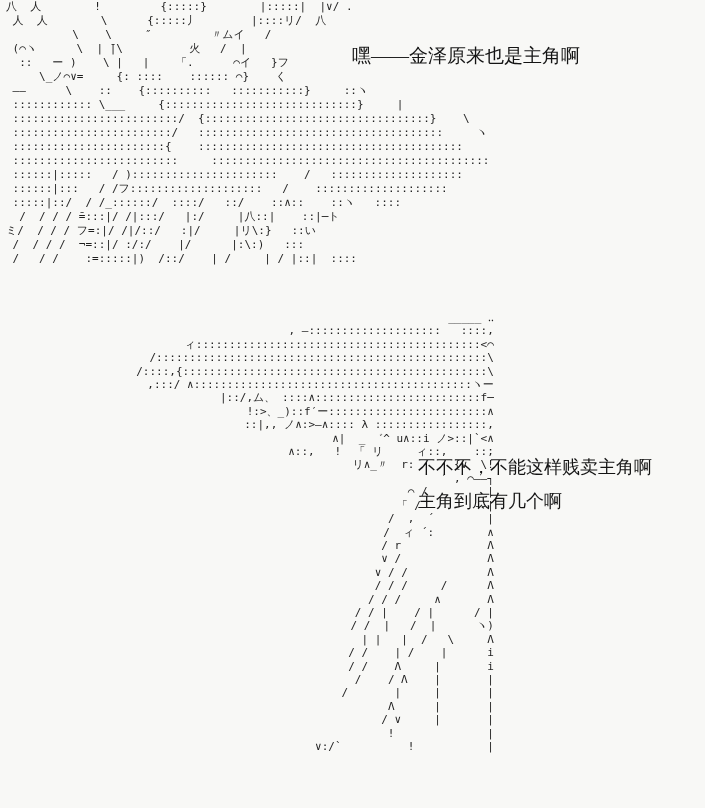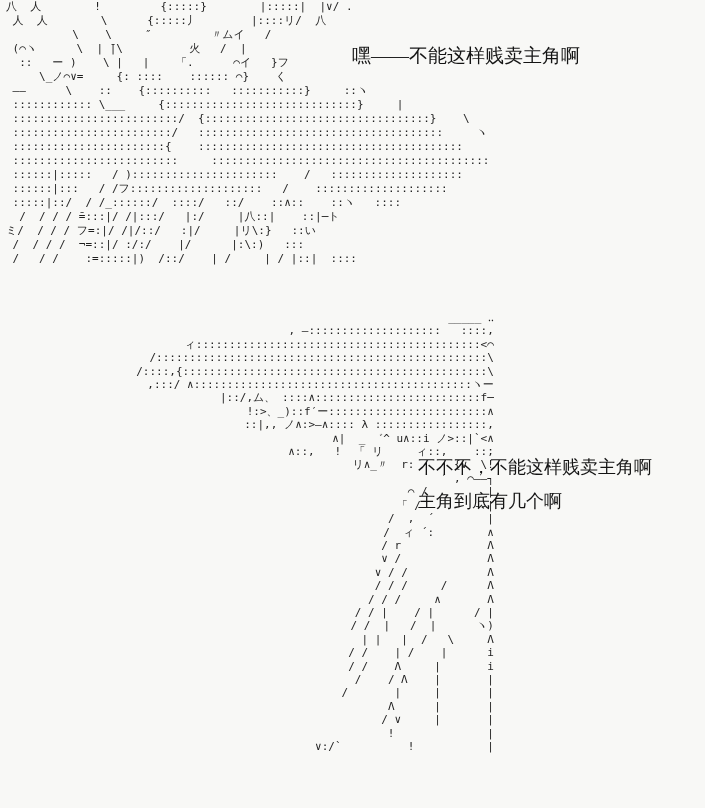--- a/index.html
+++ b/index.html
@@ -74,21 +74,21 @@
  :::::::::::::::::::::::{    ::::::::::::::::::::::::::::::::::::::::
  :::::::::::::::::::::::::     ::::::::::::::::::::::::::::::::::::::::::
  ::::::|:::::   / )::::::::::::::::::::::    /   ::::::::::::::::::::
  ::::::|:::   / /フ::::::::::::::::::::   /    ::::::::::::::::::::
  :::::|::/  / /_::::::/  ::::/   ::/    ::∧::    ::ヽ   ::::
   /  / / / ̄=:::|/ /|:::/   |:/     |八::|    ::|─ト
 ミ/  / / / フ=:|/ /|/::/   :|/     |リ\:}   ::い
  /  / / /  ¬=::|/ :/:/    |/      |:\:)   :::
  /   / /    :=:::::|)  /::/    | /     | / |::|  ::::</pre>
 
-  <div class="caption" id="caption-top">嘿——不能这样贱卖主角啊</div>
+  <div class="caption" id="caption-top">嘿——金泽原来也是主角啊</div>
 
   <pre class="aa" id="aa-figure">                     _____ ‥
               , ―::::::::::::::::::::   ::::,
             ィ:::::::::::::::::::::::::::::::::::::::::::&lt;⌒
            /::::::::::::::::::::::::::::::::::::::::::::::::::\
           /::::,{::::::::::::::::::::::::::::::::::::::::::::::\
          ,:::/ ∧::::::::::::::::::::::::::::::::::::::::::ヽー
          |::/,ム、 ::::∧:::::::::::::::::::::::::f─
          !:&gt;、_)::f′ー::::::::::::::::::::::::∧
          ::|,, ノ∧:&gt;―∧:::: λ :::::::::::::::::,

